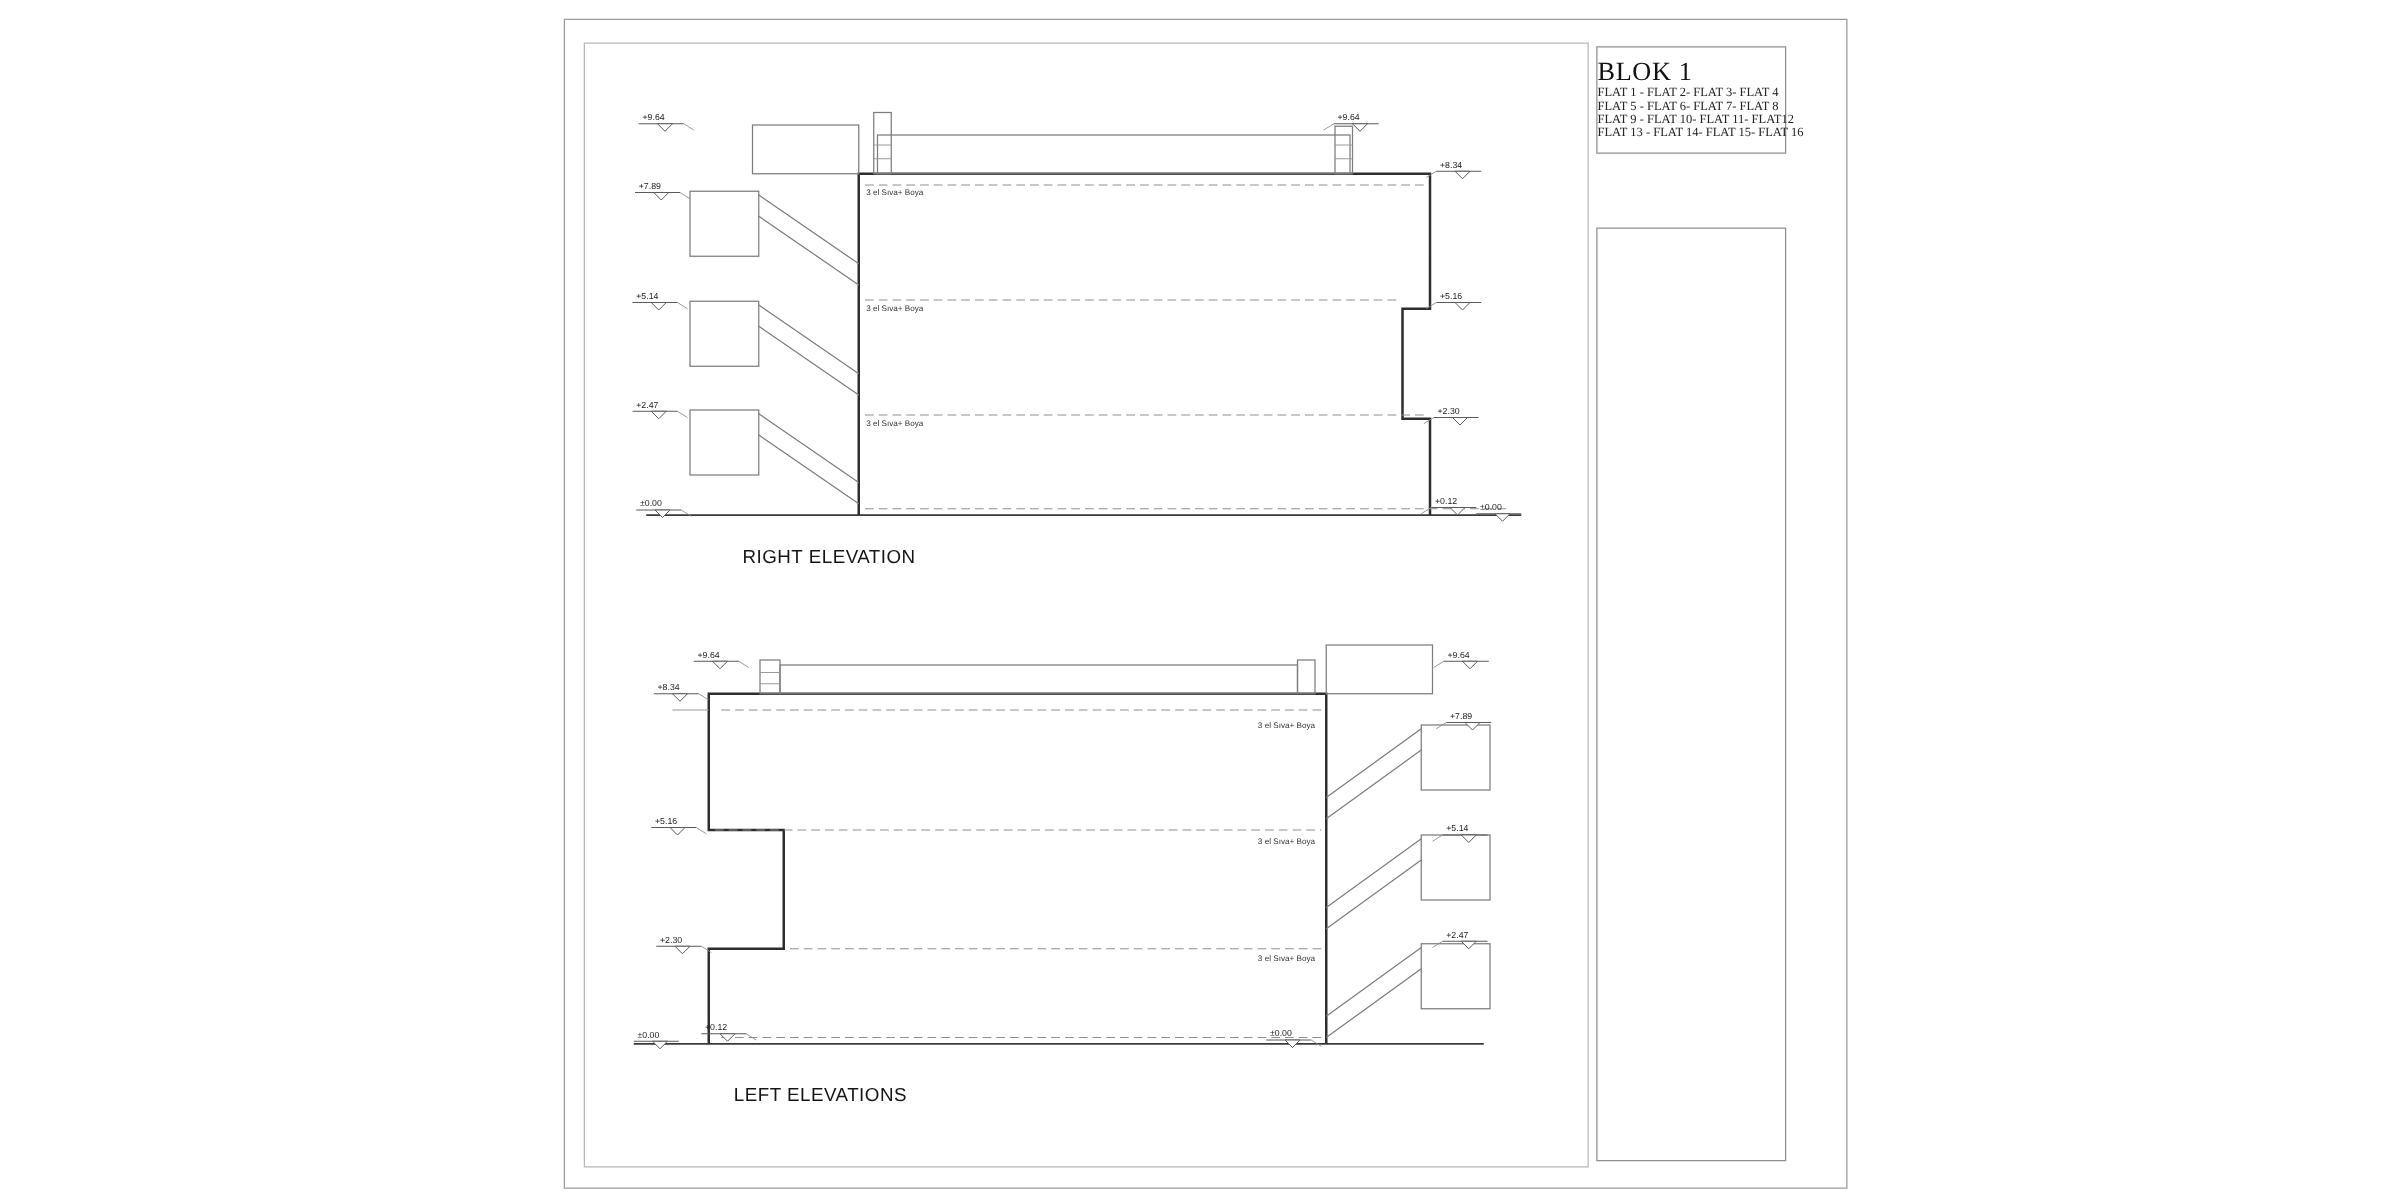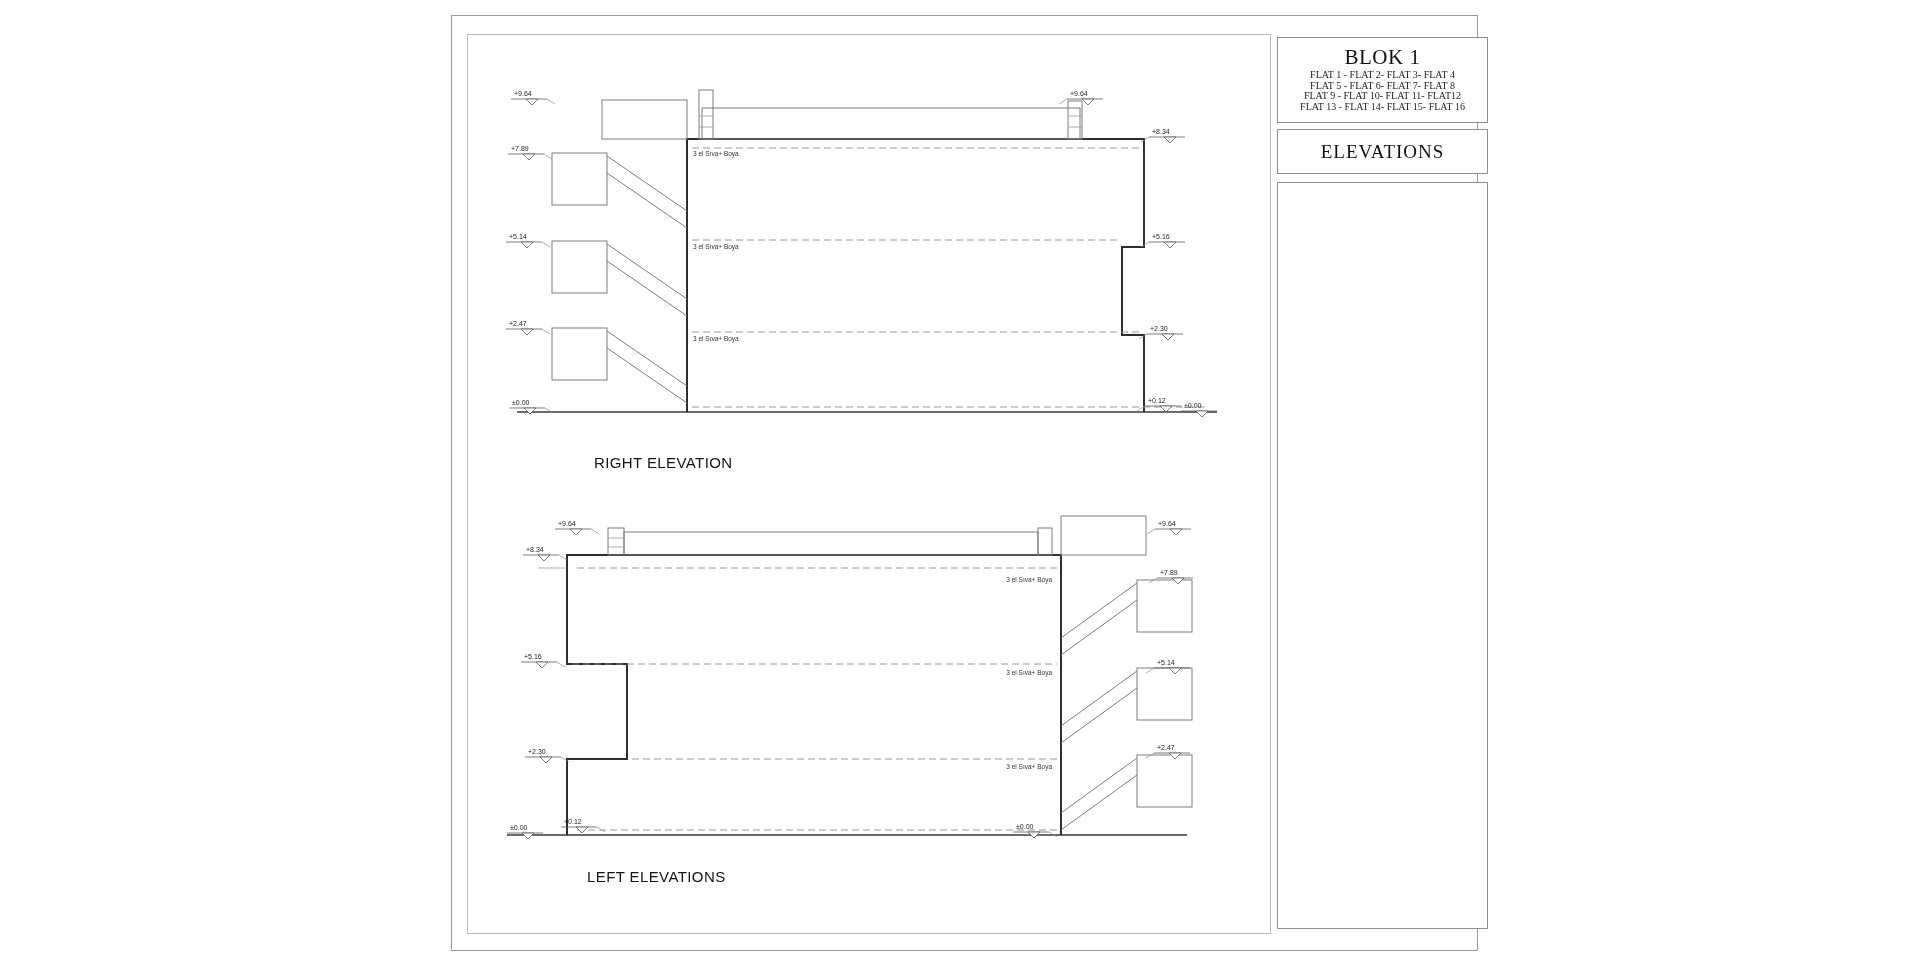--- a/index.html
+++ b/index.html
@@ -4,35 +4,35 @@
 <style>
   html,body{margin:0;padding:0;background:#ffffff;}
   body{width:1920px;height:960px;position:relative;font-family:"Liberation Sans",sans-serif;}
 
   .sheet{position:absolute;left:451px;top:15px;width:1025px;height:934px;
          border:1px solid #9a9a9a;background:#fff;}
 
   .drawing-area{position:absolute;left:15px;top:18px;width:802px;height:898px;
                 border:1px solid #b8b8b8;}
 
-  .tb-box{position:absolute;left:825px;width:211px;box-sizing:border-box;
-          border:1px solid #8f8f8f;text-align:center;background:#fff;}
+  .tb-box{position:absolute;left:825px;width:152px;box-sizing:border-box;
+          border:1px solid #8f8f8f;text-align:left;background:#fff;}
   #tb-title{top:21px;height:86px;}
   #tb-type{top:113px;height:45px;display:flex;align-items:center;justify-content:center;}
   #tb-empty{top:166px;height:747px;}
 
   .blok{font-family:"Liberation Serif","DejaVu Serif",serif;font-size:21px;color:#111;
         margin-top:7px;letter-spacing:0.5px;}
   .flat-line{font-family:"Liberation Serif","DejaVu Serif",serif;font-size:10px;
              line-height:10.5px;color:#222;white-space:nowrap;}
   .elevs{font-family:"Liberation Serif","DejaVu Serif",serif;font-size:19px;
          letter-spacing:1px;color:#111;}
 
   .elev-title{position:absolute;font-size:15px;letter-spacing:0.4px;color:#151515;}
-  #title-right{left:126px;top:419px;text-align:center;}
+  #title-right{left:126px;top:402px;text-align:center;}
   #title-left{left:119px;top:833px;}
 
   
   .hv{stroke:#2e2e2e;stroke-width:2;fill:none;}
   .tn{stroke:#7d7d7d;stroke-width:1;fill:none;}
   .tn2{stroke:#9a9a9a;stroke-width:0.8;fill:none;}
   .dash{stroke:#8f8f8f;stroke-width:0.9;fill:none;stroke-dasharray:7 4;}
   .gnd{stroke:#3a3a3a;stroke-width:1.4;fill:none;}
   svg text{font-family:"Liberation Sans",sans-serif;}
   .lvl-txt{font-size:7px;fill:#222;}
@@ -255,18 +255,15 @@
   </div>
 
   <div class="tb-box" id="tb-title">
     <div class="blok">BLOK 1</div>
     <div class="flat-line">FLAT 1 - FLAT 2- FLAT 3- FLAT 4</div>
     <div class="flat-line">FLAT 5 - FLAT 6- FLAT 7- FLAT 8</div>
     <div class="flat-line">FLAT 9 - FLAT 10- FLAT 11- FLAT12</div>
     <div class="flat-line">FLAT 13 - FLAT 14- FLAT 15- FLAT 16</div>
   </div>
 
-  <div class="tb-box" id="tb-type">
-    <div class="elevs">ELEVATIONS</div>
-  </div>
 
   <div class="tb-box" id="tb-empty"></div>
 </div>
 
 </body></html>

